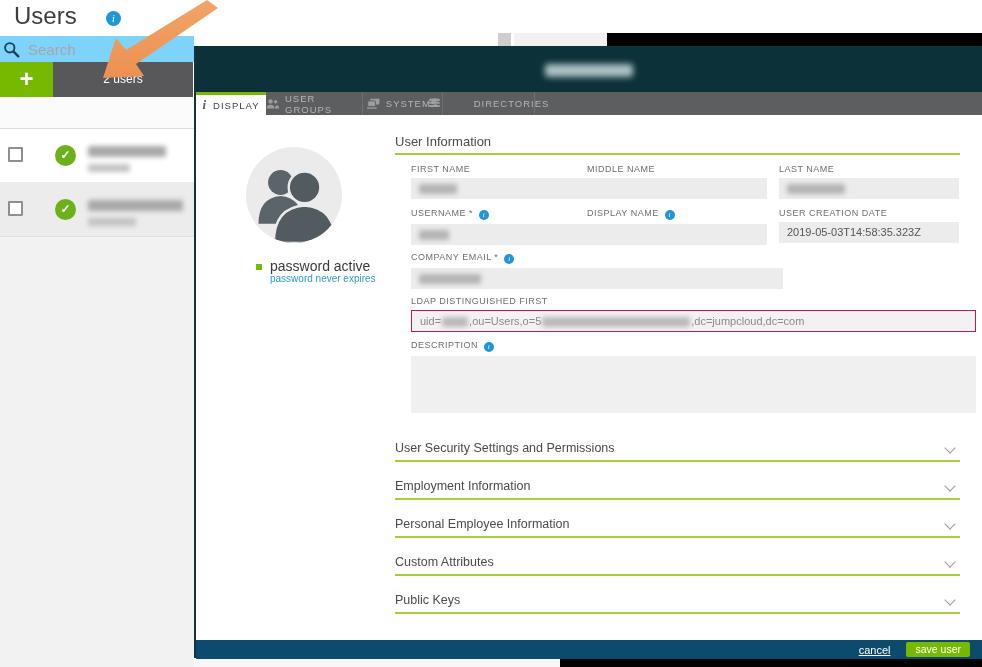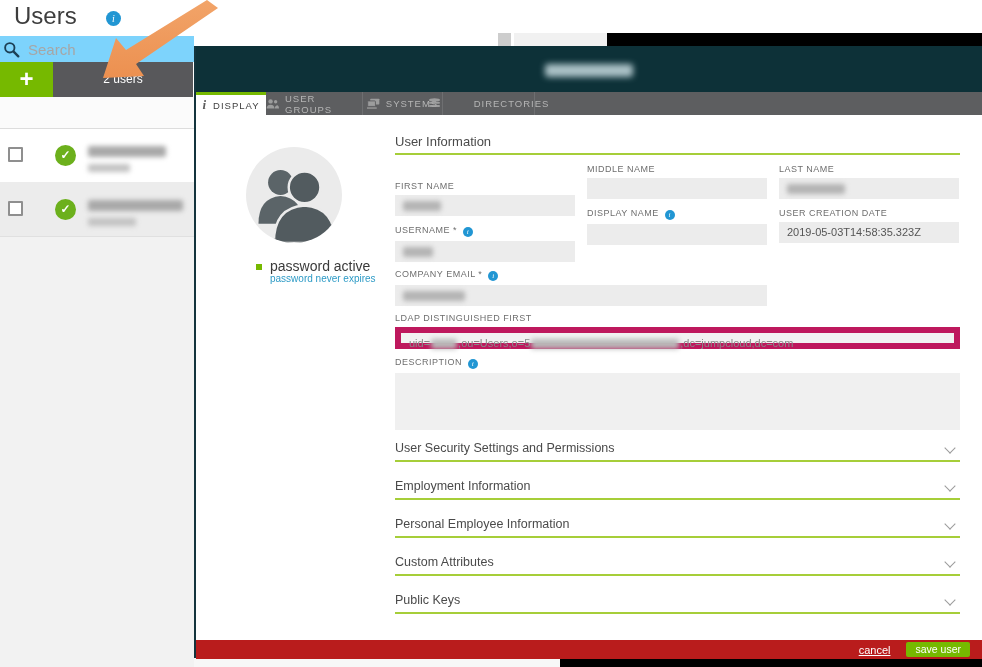--- a/index.html
+++ b/index.html
@@ -75,35 +75,35 @@
   .pwd-note { position:absolute; left:74px; top:227px; font-size:10px; color:#2e9bc6; }
 
   
   .form-title { position:absolute; left:199px; top:88px; font-size:13px; color:#4a4a4a; }
   .green-line { position:absolute; left:199px; width:565px; height:0; border-bottom:2px solid #a6ce39; }
   .fg { position:absolute; width:180px; }
   .fg .label, .label { font-size:9px; color:#6e6e6e; letter-spacing:.5px; display:block; }
   .input { margin-top:4px; height:21px; background:#ececec; font-size:11px; color:#555;
     line-height:21px; padding-left:8px; }
   .input .redact { background:#b3b3b3; height:10px; vertical-align:middle; }
-  .ldap-input { margin-top:4px; height:22px; background:#f2f2f2; border:6px solid #be185d;
+  .ldap-input { margin-top:4px; height:22px; background:#f2f2f2; border:1px solid #be185d;
     font-size:11px; color:#8a8a8a; line-height:20px; padding-left:8px; white-space:nowrap; }
   .ldap-input .redact { background:#b9b9b9; height:10px; vertical-align:middle; margin:0 1px; }
   .textarea { margin-top:4px; height:57px; background:#f0f0f0; }
-  .col1 { left:199px;margin-top:17px; } .col2 { left:391px; } .col3 { left:583px; }
+  .col1 { left:215px; } .col2 { left:391px; } .col3 { left:583px; }
 
   
   .section { position:absolute; left:199px; width:565px; height:26px;
     border-bottom:2px solid #a6ce39; cursor:pointer; }
   .section .sec-title { font-size:12.5px; color:#4a4a4a; padding-top:5px; display:inline-block; }
   .chevron { position:absolute; right:6px; top:8px; width:8px; height:8px;
     border-right:1.5px solid #9b9b9b; border-bottom:1.5px solid #9b9b9b; transform:rotate(45deg); }
 
   
-  .panel-footer { position:absolute; left:0; top:594px; width:100%; height:19px; background:#b91c1c;
+  .panel-footer { position:absolute; left:0; top:594px; width:100%; height:19px; background:#0c4a6e;
     display:flex; align-items:center; justify-content:flex-end; gap:16px; padding-right:12px; }
   .cancel-link { color:#fff; font-size:11px; text-decoration:underline; cursor:pointer; }
   .save-btn { background:#76b900; color:#fff; font-size:10.5px; border:none; border-radius:2px;
     height:15px; padding:0 9px; line-height:15px; cursor:pointer; font-family:"Liberation Sans",sans-serif; }
 
   .arrow-svg { left:0; top:0; pointer-events:none; z-index:50; }
 </style>
 </head>
 <body>
 

